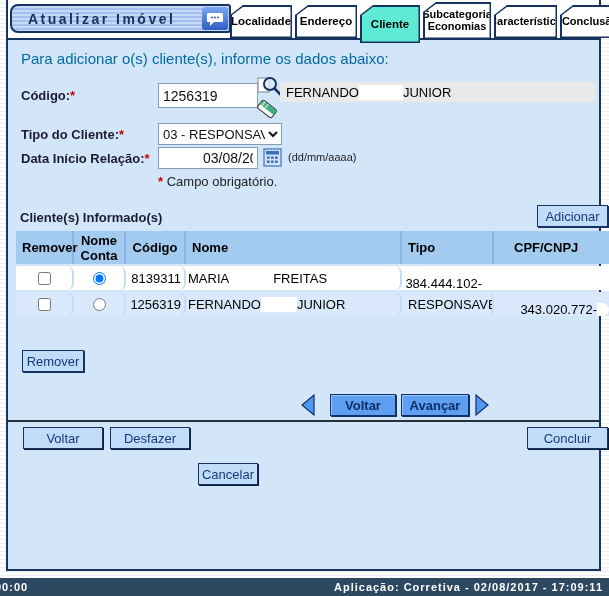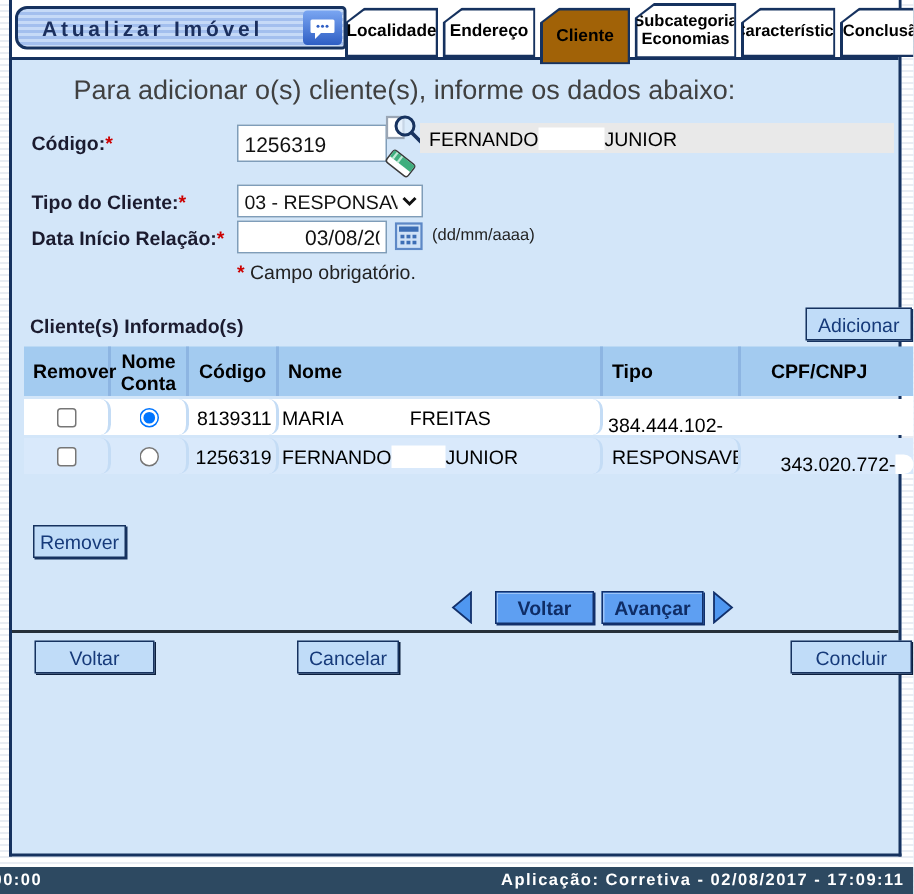--- a/index.html
+++ b/index.html
@@ -41,24 +41,24 @@
     cursor:pointer;
   }
   .tab-face{
     position:absolute;inset:1.5px;
     clip-path:polygon(12px 0,100% 0,100% 100%,0 100%,0 9px);
     background:#ffffff;
     display:flex;align-items:center;justify-content:center;text-align:center;
     font-size:11.5px;font-weight:bold;color:#000;line-height:1.05;padding:0 2px;box-sizing:border-box;
   }
   .tab.active{height:38px;margin-top:2px;z-index:4;}
-  .tab.active .tab-face{background:#a16207;}
+  .tab.active .tab-face{background:#5eead4;}
   .tab.tall{height:37px;margin-top:-1px;}
   
-  .intro{position:absolute;left:13px;top:50px;font-size:18px;color:#404040;margin-left:28px;}
+  .intro{position:absolute;left:13px;top:50px;font-size:15px;color:#0369a1;}
   .field-label{position:absolute;left:13px;font-size:13px;font-weight:bold;color:#1b1b2f;white-space:nowrap;}
   .req{color:#cc0000;font-weight:bold;}
   .text-input{
     position:absolute;box-sizing:border-box;border:1px solid #7f9db9;background:#fff;
     font-family:"Liberation Sans",sans-serif;font-size:14px;color:#111;padding:0 4px;
   }
   #codigo-input{left:150px;top:83px;width:100px;height:25px;}
   #tipo-select{
     position:absolute;left:150px;top:123px;width:124px;height:22px;box-sizing:border-box;
     border:1px solid #7f9db9;background:#fff;font-family:"Liberation Sans",sans-serif;
@@ -110,21 +110,21 @@
     background:#5e9ff2;border:1px solid #12306b;box-shadow:inset 1px 1px 0 #9cc4f8,1px 1px 0 #12306b;
     font-family:"Liberation Sans",sans-serif;font-size:13px;font-weight:bold;color:#0f2d66;
     display:flex;align-items:center;justify-content:center;cursor:pointer;
   }
   #voltar-nav{left:322px;width:66px;}
   #avancar-nav{left:393px;width:68px;}
   #hr-divider{position:absolute;left:0;top:420px;width:100%;height:2px;background:#26303a;}
   .footer-btn{top:427px;height:22px;box-shadow:1px 1px 0 #0c1f3d;}
   #f-voltar{left:15px;width:80px;}
   #f-desfazer{left:102px;width:80px;}
-  #f-cancelar{left:190px;width:68px;}
+  #f-cancelar{left:190px;width:60px;margin-top:36px;}
   #f-concluir{left:519px;width:81px;}
   
   #status-bar{
     position:absolute;left:0;top:578px;width:609px;height:18px;background:#2d4961;
     color:#ffffff;font-size:11px;font-weight:bold;letter-spacing:1px;
     display:flex;align-items:center;justify-content:space-between;overflow:hidden;
   }
   #status-left{margin-left:-5px;white-space:nowrap;}
   #status-right{margin-right:6px;white-space:nowrap;}
 </style>
@@ -296,20 +296,21 @@
     <div id="avancar-nav" class="nav-button">Avançar</div>
     <span id="nav-right" class="nav-arrow">
       <svg width="16" height="22" viewBox="0 0 16 22">
         <polygon points="2,1 2,21 14,11" fill="#4f97f0" stroke="#12306b" stroke-width="1.2"></polygon>
       </svg>
     </span>
 
     <div id="hr-divider"></div>
 
     <div id="f-voltar" class="lite-button footer-btn">Voltar</div>
+    <div id="f-desfazer" class="lite-button footer-btn">Desfazer</div>
     <div id="f-cancelar" class="lite-button footer-btn">Cancelar</div>
     <div id="f-concluir" class="lite-button footer-btn">Concluir</div>
   </div>
 
   <div id="status-bar">
     <span id="status-left">00:00</span>
     <span id="status-right">Aplicação: Corretiva - 02/08/2017 - 17:09:11</span>
   </div>
 </div>
 

